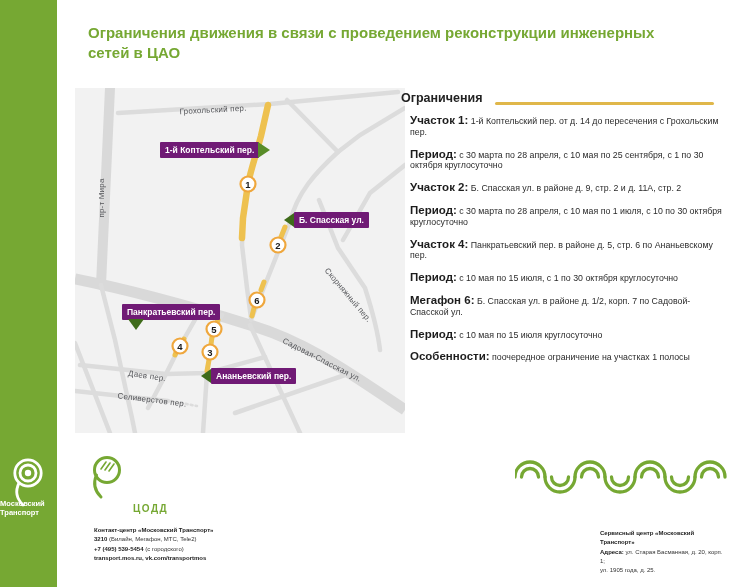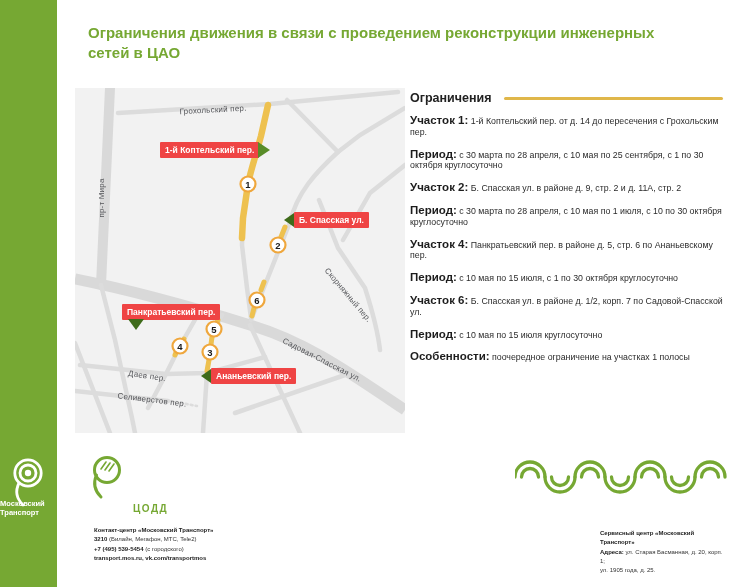--- a/index.html
+++ b/index.html
@@ -14,32 +14,32 @@
     font-size:15px;line-height:20px;font-weight:bold;color:#76a833;
   }
   
   .map{position:absolute;left:75px;top:88px;width:330px;height:345px;background:#f2f2f2;}
   .map svg{position:absolute;left:0;top:0;}
   .street-label{
     position:absolute;font-size:8px;color:#55565a;white-space:nowrap;
     transform:translate(-50%,-50%);font-weight:bold;letter-spacing:.2px;
   }
   .hl-box{
-    position:absolute;background:#ef4444;color:#fff;font-weight:bold;
+    position:absolute;background:#701a75;color:#fff;font-weight:bold;
     font-size:8.5px;line-height:9px;padding:3.5px 5px;white-space:nowrap;border-radius:1px;
   }
   .ptr{position:absolute;width:0;height:0;}
   .ptr-right{right:-11px;top:50%;transform:translateY(-50%);
     border-top:8px solid transparent;border-bottom:8px solid transparent;border-left:12px solid #588c28;}
   .ptr-left{left:-10px;top:50%;transform:translateY(-50%);
     border-top:7px solid transparent;border-bottom:7px solid transparent;border-right:10px solid #3e6b1a;}
   .ptr-down{left:6px;bottom:-10px;
     border-left:8px solid transparent;border-right:8px solid transparent;border-top:11px solid #3e6b1a;}
   
-  .panel-head{position:absolute;left:410px;top:91px;width:313px;display:flex;align-items:center;}
+  .panel-head{position:absolute;left:401px;top:91px;width:313px;display:flex;align-items:flex-end;}
   .panel-head .hd{font-size:12.5px;font-weight:bold;color:#222;}
   .panel-head .rule{flex:1;height:3px;background:#e0b74a;border-radius:2px;margin-left:12px;}
   .items{position:absolute;left:410px;top:115px;width:313px;}
   .items p{margin:0 0 11px 0;font-size:8.8px;line-height:10.8px;color:#2b2b2b;}
   .items p b{font-size:11.5px;line-height:10.8px;color:#1d1d1d;}
   
   .mt-logo-icon{position:absolute;left:6px;top:453px;}
   .mt-wordmark{position:absolute;left:0;top:499px;width:57px;text-align:left;
     color:#fff;font-weight:bold;font-size:7.5px;line-height:9px;}
   .codd-icon{position:absolute;left:88px;top:454px;}
@@ -151,21 +151,21 @@
   <div class="rule"></div>
 </div>
 
 <div class="items">
   <p><b>Участок 1:</b> <span>1-й Коптельский пер. от д. 14 до пересечения с Грохольским пер.</span></p>
   <p><b>Период:</b> <span>с 30 марта по 28 апреля, с 10 мая по 25 сентября, с 1 по 30 октября круглосуточно</span></p>
   <p><b>Участок 2:</b> <span>Б. Спасская ул. в районе д. 9, стр. 2 и д. 11А, стр. 2</span></p>
   <p><b>Период:</b> <span>с 30 марта по 28 апреля, с 10 мая по 1 июля, с 10 по 30 октября круглосуточно</span></p>
   <p><b>Участок 4:</b> <span>Панкратьевский пер. в районе д. 5, стр. 6 по Ананьевскому пер.</span></p>
   <p><b>Период:</b> <span>с 10 мая по 15 июля, с 1 по 30 октября круглосуточно</span></p>
-  <p><b>Участок 6:</b> <span>Б. Спасская ул. в районе д. 1/2, корп. 7 по Садовой-Спасской ул.</span></p>
+  <p><b>Мегафон 6:</b> <span>Б. Спасская ул. в районе д. 1/2, корп. 7 по Садовой-Спасской ул.</span></p>
   <p><b>Период:</b> <span>с 10 мая по 15 июля круглосуточно</span></p>
   <p><b>Особенности:</b> <span>поочередное ограничение на участках 1 полосы</span></p>
 </div>
 
 <svg class="mt-logo-icon" width="44" height="56" viewBox="0 0 44 56">
   <circle cx="22" cy="20" r="3.2" fill="#fff"></circle>
   <circle cx="22" cy="20" r="8" fill="none" stroke="#fff" stroke-width="2.8"></circle>
   <circle cx="22" cy="20" r="13.2" fill="none" stroke="#fff" stroke-width="2.8"></circle>
   <path d="M 13,30 C 9,38 11,46 17,52" fill="none" stroke="#fff" stroke-width="2.8" stroke-linecap="round"></path>
 </svg>

